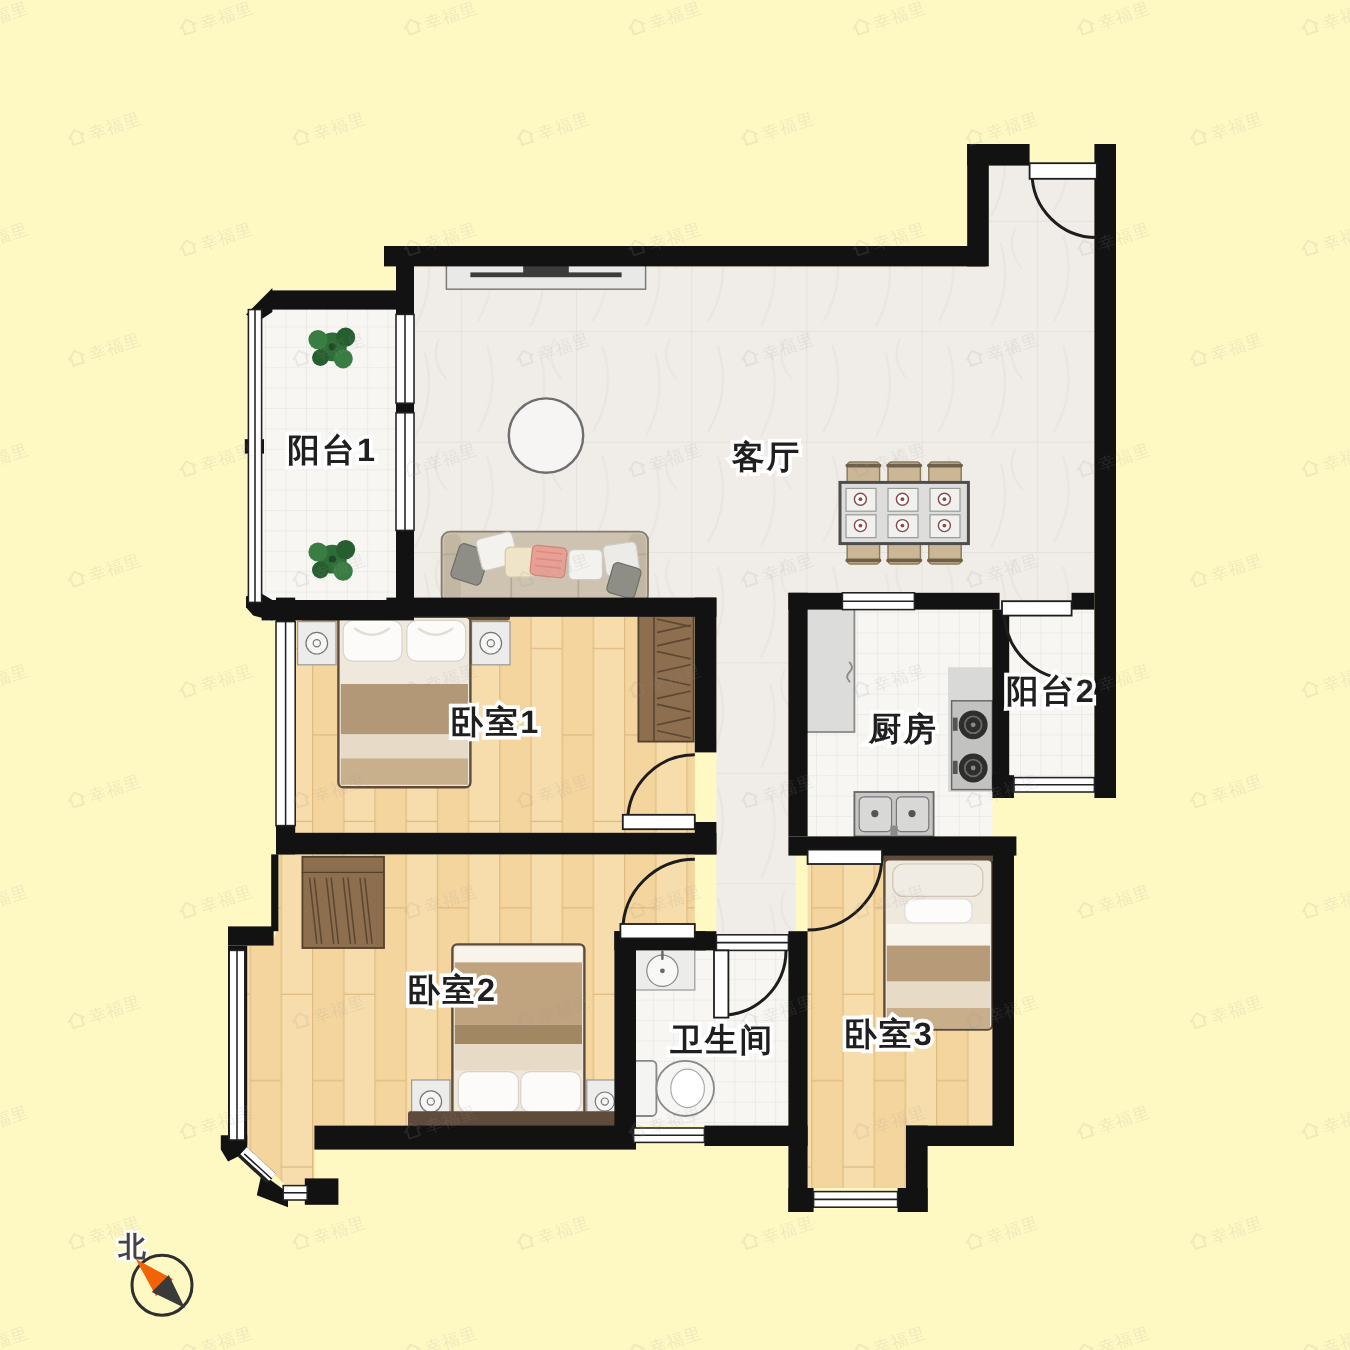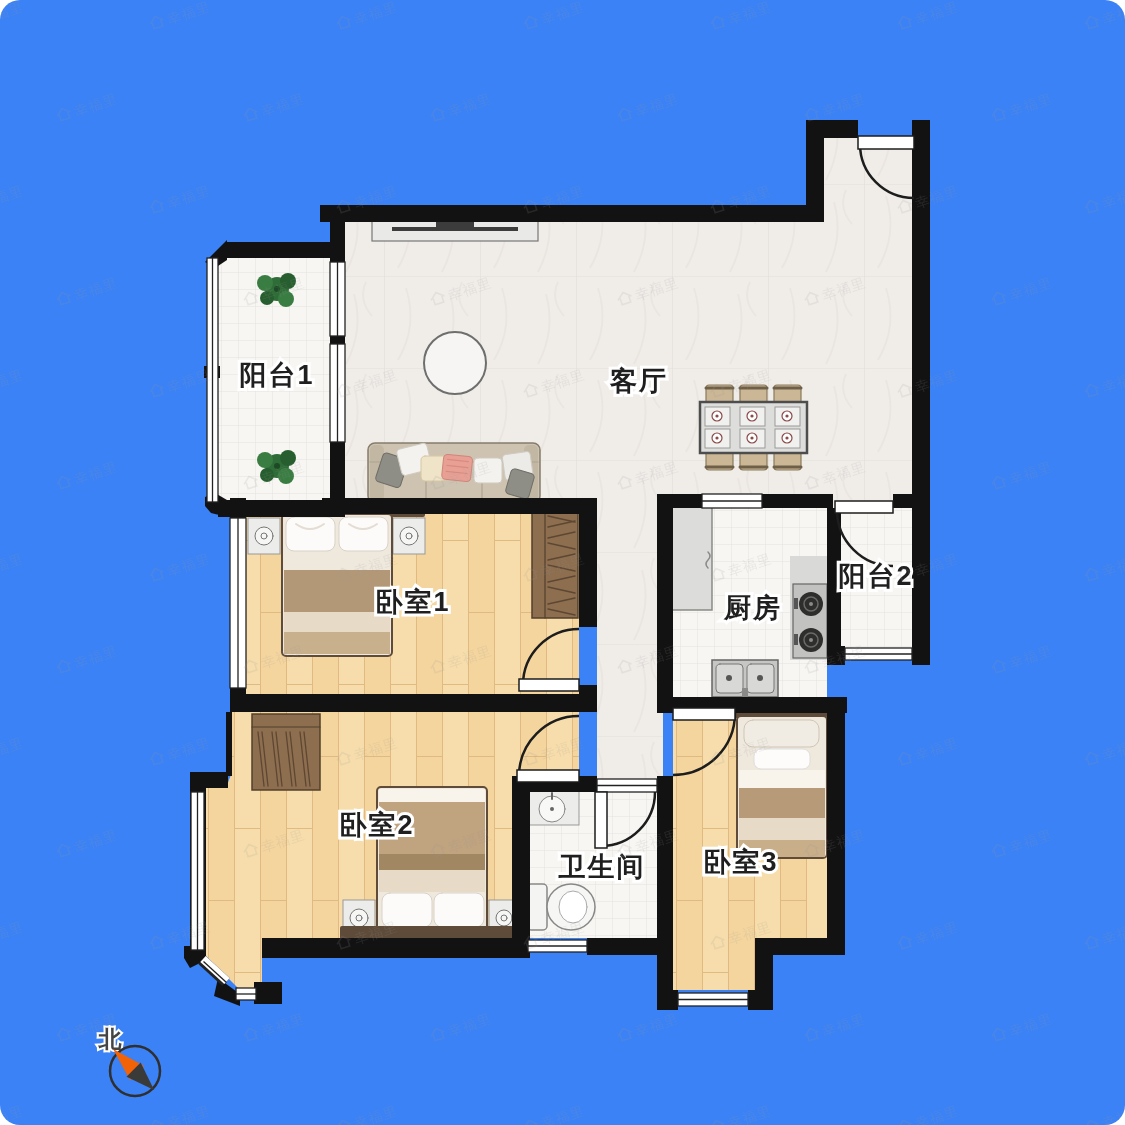--- a/index.html
+++ b/index.html
@@ -1,17 +1,17 @@
 <!DOCTYPE html>
 <html><head>
 <meta charset="utf-8">
 <style>
   html,body { margin:0; padding:0; background:#ffffff; }
   body { font-family:"Liberation Sans", sans-serif; }
-  .stage { position:relative; width:1125px; height:1125px; background:#3b82f6; overflow:hidden;border-radius:20px; }
+  .stage { position:relative; width:1125px; height:1125px; background:#fef9c3; overflow:hidden; }
   svg { display:block; }
   .room-label {
     font-family:"Liberation Sans", sans-serif;
     font-size:27px; font-weight:bold; fill:#1f1f1f;
     stroke:#ffffff; stroke-width:6; paint-order:stroke; letter-spacing:2px;
     text-anchor:middle;
   }
   .north-label {
     font-family:"Liberation Sans", sans-serif;
     font-size:23px; font-weight:bold; fill:#444;

